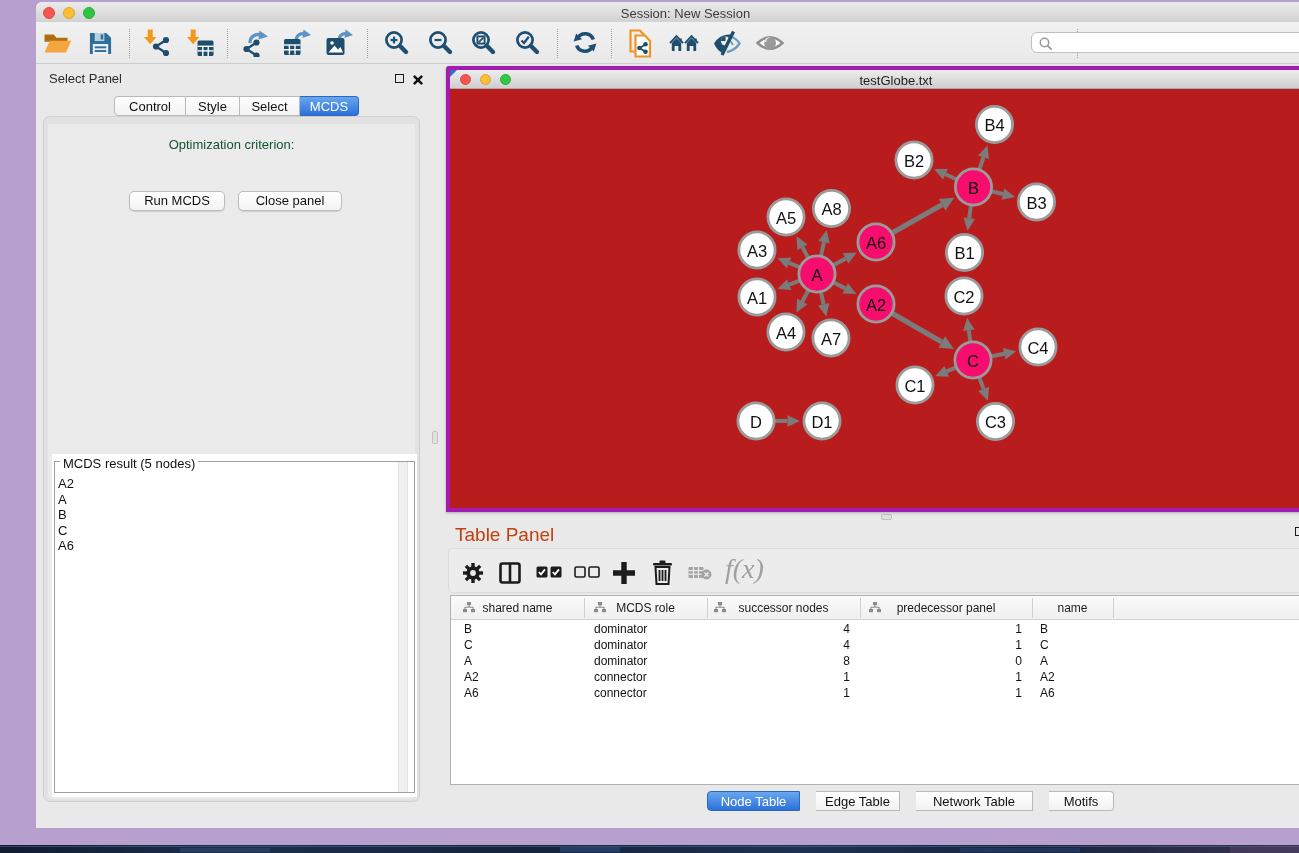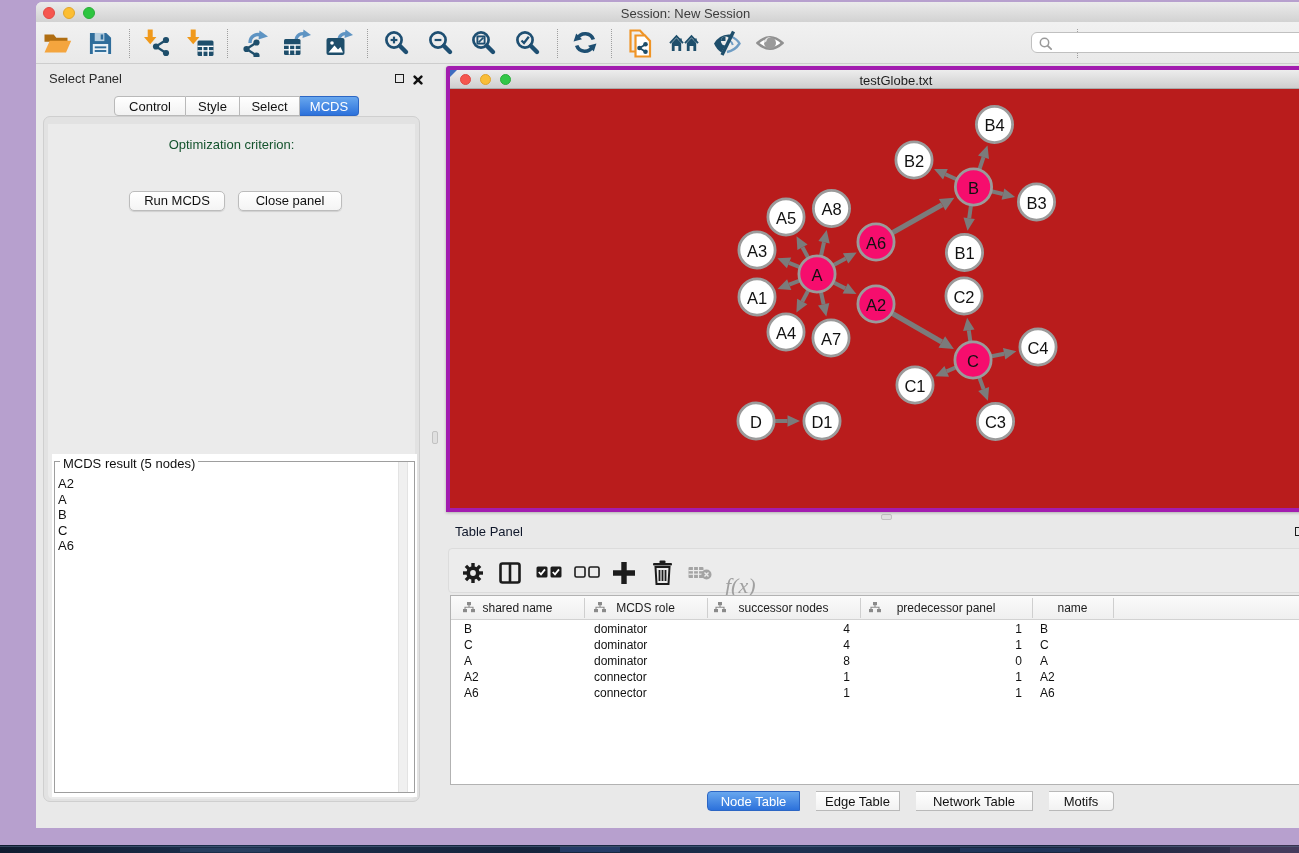--- a/index.html
+++ b/index.html
@@ -33,21 +33,21 @@
 #dropdown{left:30px;top:34px;width:312px;height:21px;background:#fff;border:1px solid #ababab;border-radius:5px;font-size:13px;color:#111;line-height:19px;padding-left:13px;box-shadow:0 1px 1px rgba(0,0,0,.08);}
 #ddspin{right:-1px;top:-1px;width:17px;height:21px;border-radius:0 5px 5px 0;background:linear-gradient(#55a4f4,#1e6ef0);}
 .btn{height:20px;background:linear-gradient(#ffffff,#f4f4f4);border:1px solid #bcbcbc;border-radius:5px;font-size:13px;color:#111;text-align:center;line-height:18px;box-shadow:0 1px 1px rgba(0,0,0,.12);}
 
 #netwin{left:410px;top:2px;width:894px;height:446px;background:#b91c1c;border:4px solid #a21caf;border-radius:3px 3px 0 0;box-shadow:0 1px 3px rgba(0,0,0,.25);}
 #nettitle{left:0;top:0;width:892px;height:19px;background:linear-gradient(#ededed,#cfcfcf);border-bottom:1px solid #a9a9a9;border-radius:3px 3px 0 0;}
 #netname{width:100%;text-align:center;top:3px;font-size:13px;color:#1d1d1d;}
 .tl2{width:11px;height:11px;border-radius:50%;top:4px;}
 #grip{right:1px;bottom:1px;width:12px;height:12px;}
 
-#tptitle{left:419px;top:460px;font-size:13px;color:#0f172a;}
+#tptitle{left:419px;top:460px;font-size:19px;color:#c2410c;}
 #tptoolbar{left:412px;top:484px;width:878px;height:45px;background:#ececec;border:1px solid #dcdcdc;border-radius:4px;}
 #tptable{left:414px;top:531px;width:875px;height:190px;background:#fff;border:1px solid #b2b2b2;}
 #thead{left:0;top:0;width:873px;height:24px;background:linear-gradient(#fbfbfb,#efefef);border-bottom:1px solid #d2d2d2;}
 .thsep{top:2px;width:0;height:20px;border-left:1px solid #cfcfcf;}
 .thlabel{top:5px;font-size:12px;color:#1c1c1c;text-align:center;}
 .trow{font-size:12px;color:#111;height:16px;line-height:16px;}
 
 #btabs{left:671px;top:727px;display:flex;gap:16px;}
 
 #statusbar{left:0;top:751px;width:1299px;height:32px;background:#ececec;border-top:1px solid #c6c6c6;}
@@ -417,21 +417,21 @@
           <rect x="0.5" y="1" width="15" height="11" rx="1" fill="#a4a4a4"></rect>
           <g stroke="#ececec" stroke-width="1.2">
             <line x1="0.5" y1="4.6" x2="15.5" y2="4.6"></line>
             <line x1="0.5" y1="8.2" x2="15.5" y2="8.2"></line>
             <line x1="5.5" y1="1" x2="5.5" y2="12"></line>
             <line x1="10.5" y1="1" x2="10.5" y2="12"></line>
           </g>
           <circle cx="18.5" cy="8.5" r="5" fill="#a4a4a4"></circle>
           <path d="M16.5 6.5 L20.5 10.5 M20.5 6.5 L16.5 10.5" stroke="#ececec" stroke-width="1.4"></path>
         </svg>
-    <div class="abs" style="left:276px;top:24px;font-family:'Liberation Serif',serif;font-style:italic;font-size:22px;color:#a0a0a0;">f(x)</div>
+    <div class="abs" style="left:276px;top:4px;font-family:'Liberation Serif',serif;font-style:italic;font-size:28px;color:#a0a0a0;">f(x)</div>
   </div>
   <div class="abs" id="tptable">
     <div class="abs" id="thead">
       <div class="abs thsep" style="left:133px"></div>
       <div class="abs thsep" style="left:256px"></div>
       <div class="abs thsep" style="left:409px"></div>
       <div class="abs thsep" style="left:581px"></div>
       <div class="abs thsep" style="left:662px"></div>
       <svg class="abs" style="left:12px;top:6px" width="12" height="11" viewBox="0 0 12 11">
             <g fill="#8a8a8a">

